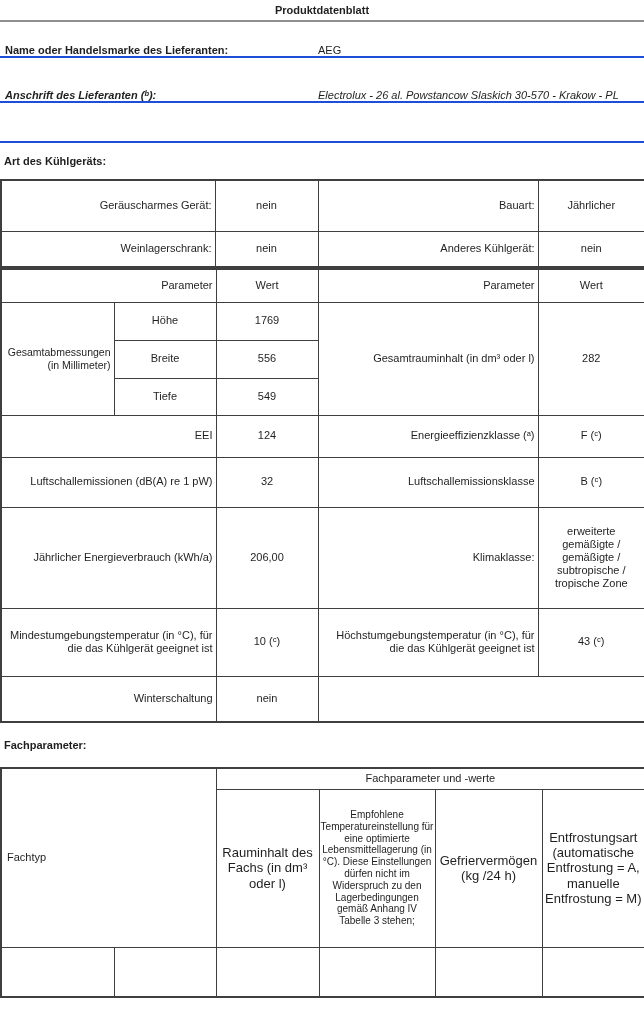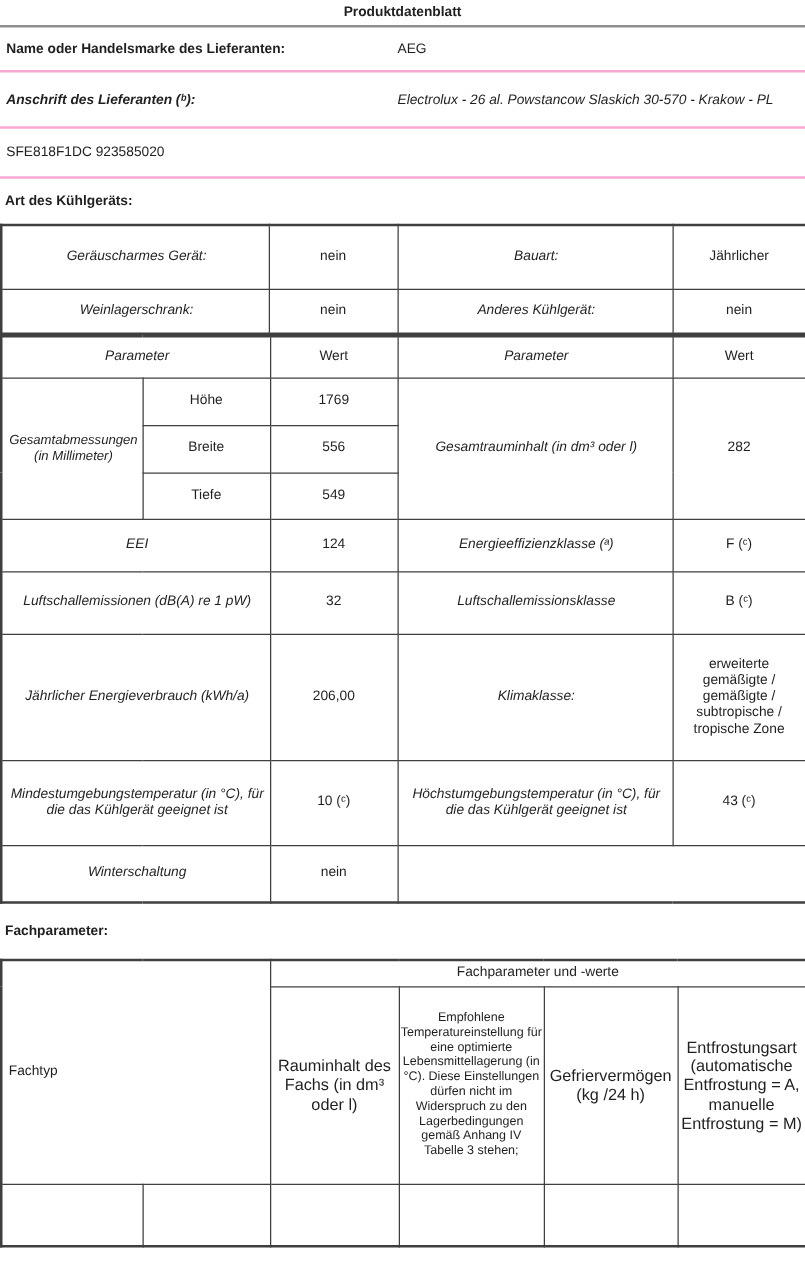--- a/index.html
+++ b/index.html
@@ -6,29 +6,29 @@
   html, body { margin: 0; padding: 0; background: #ffffff; }
   .page {
     width: 644px; height: 1024px; overflow: hidden; background: #ffffff;
     font-family: "Liberation Sans", sans-serif; font-size: 11px; color: #1f1f1f;
     position: relative;
   }
   .doc-title {
     height: 22px; display: flex; align-items: center; justify-content: center;
     font-weight: bold; border-bottom: 2px solid #8f8f8f;
   }
-  .info-row { display: flex; align-items: center; border-bottom: 2px solid #f9a8d4; }
+  .info-row { display: flex; align-items: flex-end; border-bottom: 2px solid #1d4ed8; }
   .info-row .lbl { font-weight: bold; width: 313px; padding-left: 5px; }
   .info-row .val { width: 326px; padding-left: 5px; }
   .ir1 { height: 36px; } .ir2 { height: 45px; font-style: italic; } .ir3 { height: 40px; }
   .section-heading { font-weight: bold; padding-left: 4px; }
   .h1 { margin: 12px 16px 12px 0; } .h2 { margin: 16px 0 13px 0; } .h3 { margin: 16px 0 16px 0; }
   table { border-collapse: collapse; width: 644px; table-layout: fixed; border: 2px solid #3f3f3f; }
   td { border: 1.5px solid #3f3f3f; vertical-align: middle; padding: 2px 3px; line-height: 1.2; }
-  td.lbl { text-align: center; padding-left: 5px; font-style: italic; }
+  td.lbl { text-align: right; padding-left: 5px; }
   td.val { text-align: center; }
   td.fs10 { font-size: 10.5px; }
   .t3 td.hdr { text-align: center; font-size: 13px; line-height: 1.18; padding: 2px 1px; }
   .t3 td.hdr-temp { font-size: 10px; overflow-wrap: break-word; }
   .t3 td.fachtyp { text-align: left; padding-left: 5px; font-size: 11px; }
 </style>
 </head>
 <body>
 
 <div class="page">
@@ -37,21 +37,20 @@
 
   <div class="info-row ir1">
     <div class="lbl">Name oder Handelsmarke des Lieferanten:</div>
     <div class="val">AEG</div>
   </div>
   <div class="info-row ir2">
     <div class="lbl">Anschrift des Lieferanten (ᵇ):</div>
     <div class="val">Electrolux - 26 al. Powstancow Slaskich 30-570 - Krakow - PL</div>
   </div>
   <div class="info-row ir3">
-    <div class="val">SFE818F1DC 923585020</div>
   </div>
 
   <div class="section-heading h1">Art des Kühlgeräts:</div>
 
   <table class="t1">
     <colgroup>
         <col style="width:214px">
         <col style="width:103px">
         <col style="width:220px">
         <col style="width:107px">

